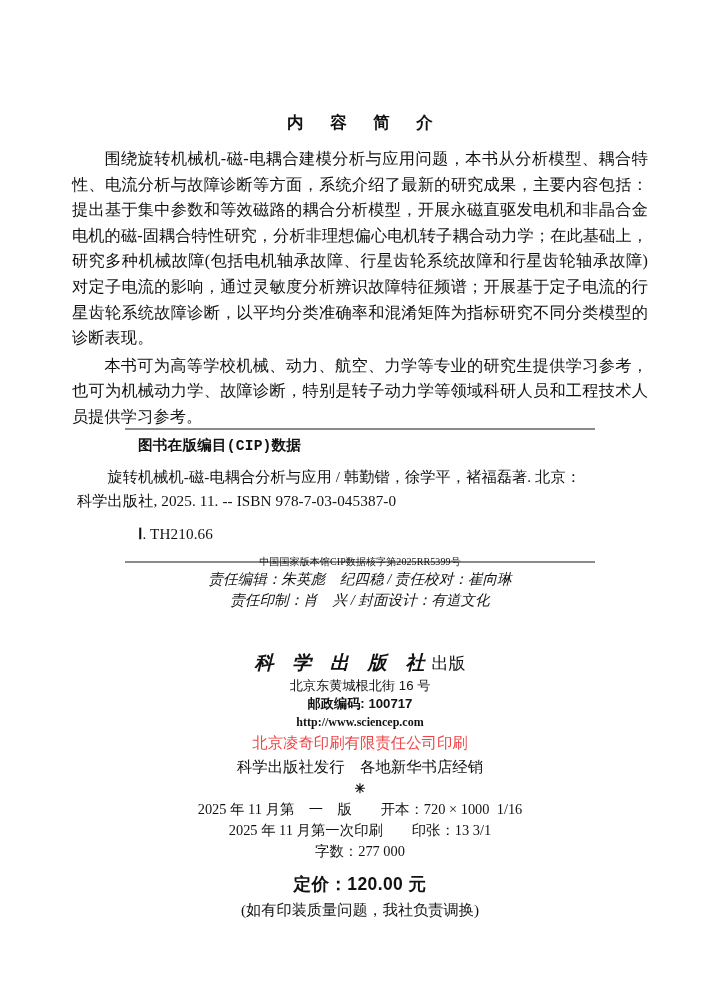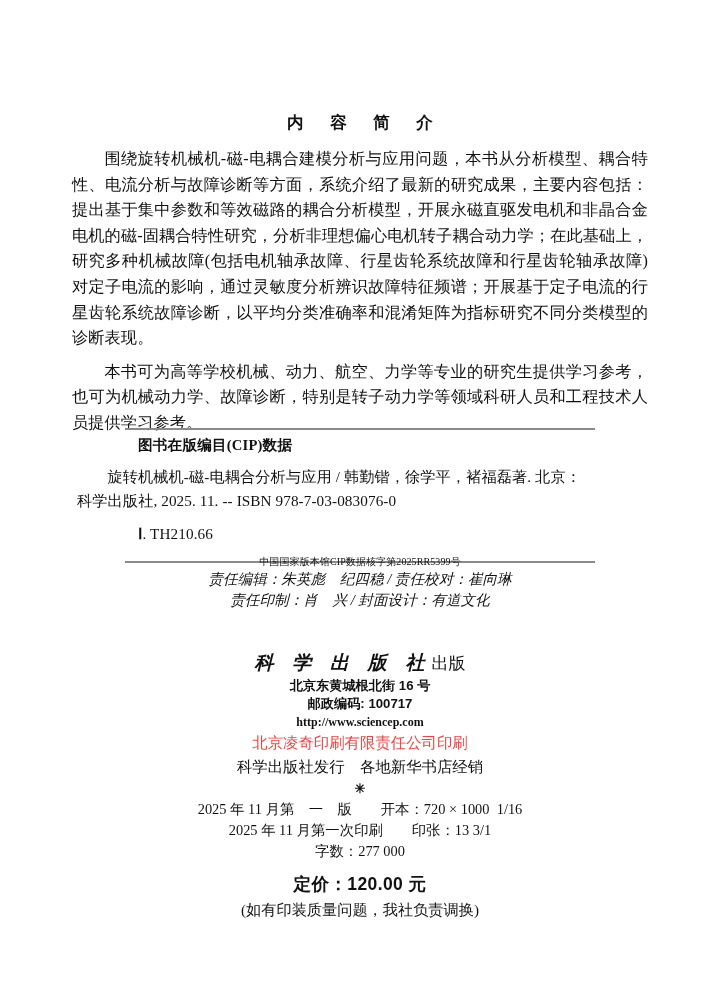--- a/index.html
+++ b/index.html
@@ -43,21 +43,21 @@
   .summary-para {
     font-size: 16.2px;
     line-height: 25.6px;
     text-align: justify;
     text-justify: inter-ideograph;
     text-indent: 2em;
     margin: 0;
     letter-spacing: 0.1px;
   }
   .summary-para + .summary-para {
-    margin-top: 8px;
+    margin-top: 2px;
   }
 
   
   .rule {
     position: absolute;
     left: 125px;
     width: 470px;
     height: 2px;
     background: #8a8a8a;
   }
@@ -66,21 +66,21 @@
 
   .cip-block {
     position: absolute;
     left: 125px;
     top: 436px;
     width: 470px;
   }
   .cip-heading {
     font-size: 14.6px;
     font-weight: bold;
-    font-family: Liberation Serif, serif;
+    font-family: Liberation Mono, monospace;
     margin: 0 0 10px 13px;
     letter-spacing: 0.2px;
   }
   .cip-entry {
     font-size: 15.2px;
     line-height: 24px;
     margin: 0;
     text-indent: 2em;
     margin-left: -48px;
     width: 518px;
@@ -137,21 +137,21 @@
     font-family: "Liberation Serif", "DejaVu Serif", serif;
   }
   .imprint-publish {
     font-weight: normal;
     font-size: 17px;
     letter-spacing: 0px;
   }
   .imprint-addr {
     font-size: 13.2px;
     line-height: 18px;
-    font-weight: bold;
+    font-weight: normal;
     font-family: "Liberation Sans", "DejaVu Sans", sans-serif;
   }
   .imprint-zip {
     font-size: 13.2px;
     line-height: 18px;
     font-weight: bold;
     font-family: "Liberation Sans", "DejaVu Sans", sans-serif;
   }
   .imprint-url {
     font-size: 12px;
@@ -207,21 +207,21 @@
     <div class="summary-title">内 容 简 介</div>
     <p class="summary-para">围绕旋转机械机-磁-电耦合建模分析与应用问题，本书从分析模型、耦合特性、电流分析与故障诊断等方面，系统介绍了最新的研究成果，主要内容包括：提出基于集中参数和等效磁路的耦合分析模型，开展永磁直驱发电机和非晶合金电机的磁-固耦合特性研究，分析非理想偏心电机转子耦合动力学；在此基础上，研究多种机械故障(包括电机轴承故障、行星齿轮系统故障和行星齿轮轴承故障)对定子电流的影响，通过灵敏度分析辨识故障特征频谱；开展基于定子电流的行星齿轮系统故障诊断，以平均分类准确率和混淆矩阵为指标研究不同分类模型的诊断表现。</p>
     <p class="summary-para">本书可为高等学校机械、动力、航空、力学等专业的研究生提供学习参考，也可为机械动力学、故障诊断，特别是转子动力学等领域科研人员和工程技术人员提供学习参考。</p>
   </div>
 
   <div class="rule rule-top"></div>
   <div class="rule rule-bottom"></div>
 
   <div class="cip-block">
     <div class="cip-heading">图书在版编目(CIP)数据</div>
-    <p class="cip-entry">旋转机械机-磁-电耦合分析与应用 / 韩勤锴，徐学平，褚福磊著. 北京：科学出版社, 2025. 11. -- ISBN 978-7-03-083076-0</p>
+    <p class="cip-entry">旋转机械机-磁-电耦合分析与应用 / 韩勤锴，徐学平，褚福磊著. 北京：科学出版社, 2025. 11. -- ISBN 978-7-03-045387-0</p>
     <div class="cip-class"><span class="cip-roman">Ⅰ</span><span>. TH210.66</span></div>
     <div class="cip-number">中国国家版本馆CIP数据核字第2025RR5399号</div>
   </div>
 
   <div class="credits">
     <div>责任编辑：朱英彪　纪四稳 / 责任校对：崔向琳</div>
     <div>责任印制：肖　兴 / 封面设计：有道文化</div>
   </div>
 
   <div class="imprint">

